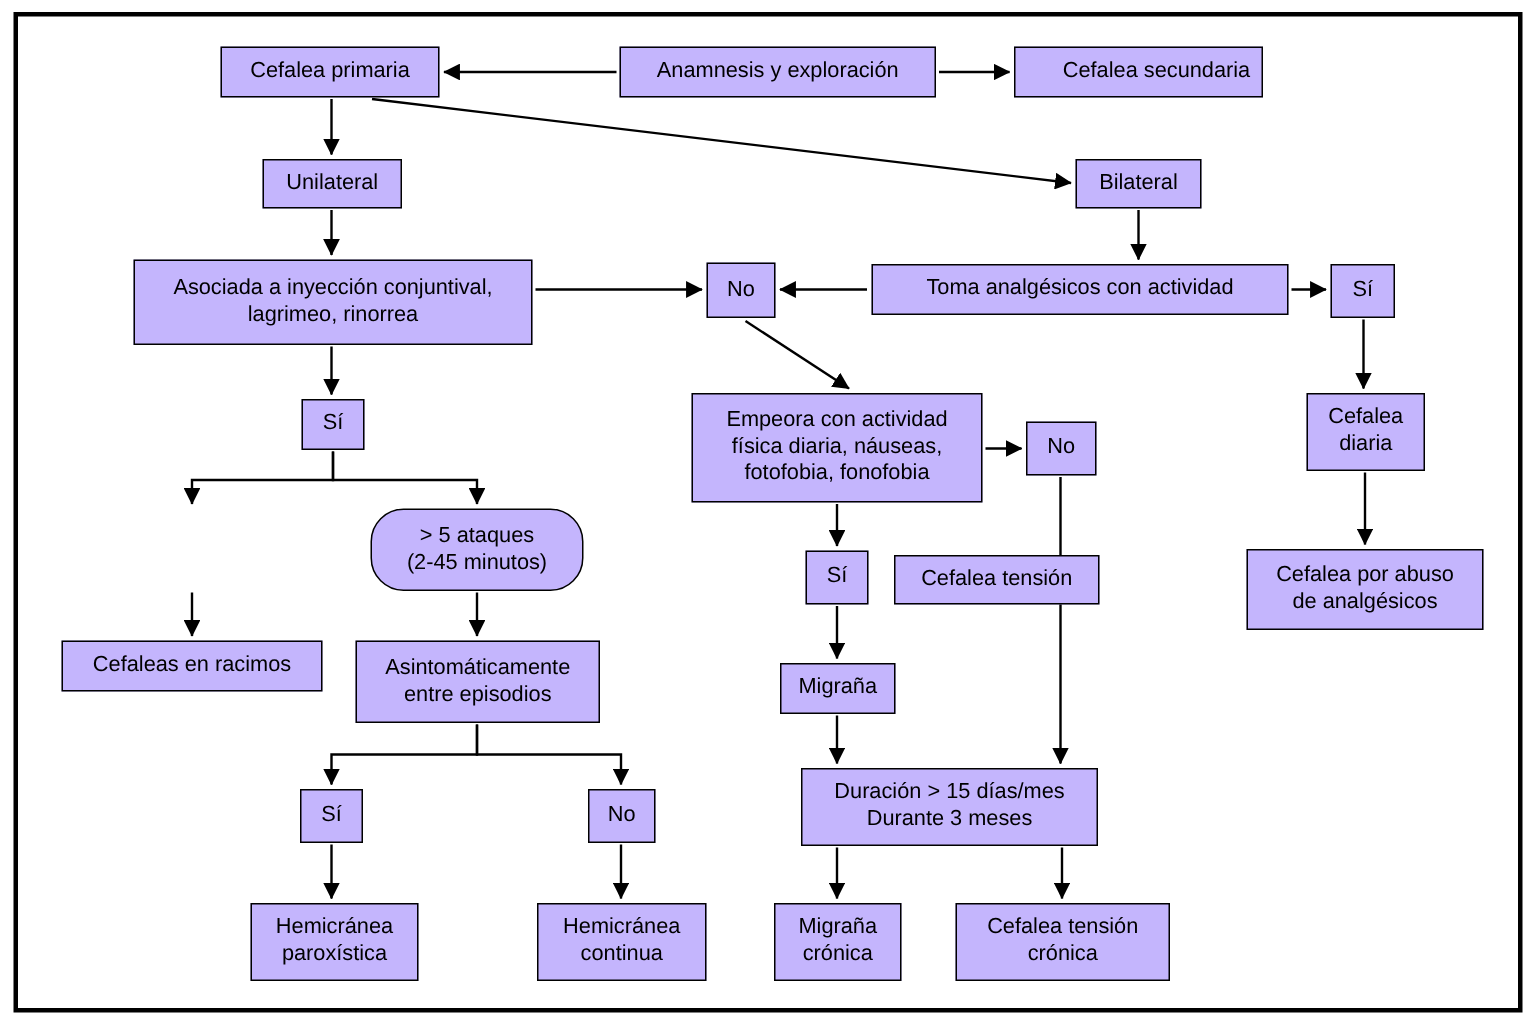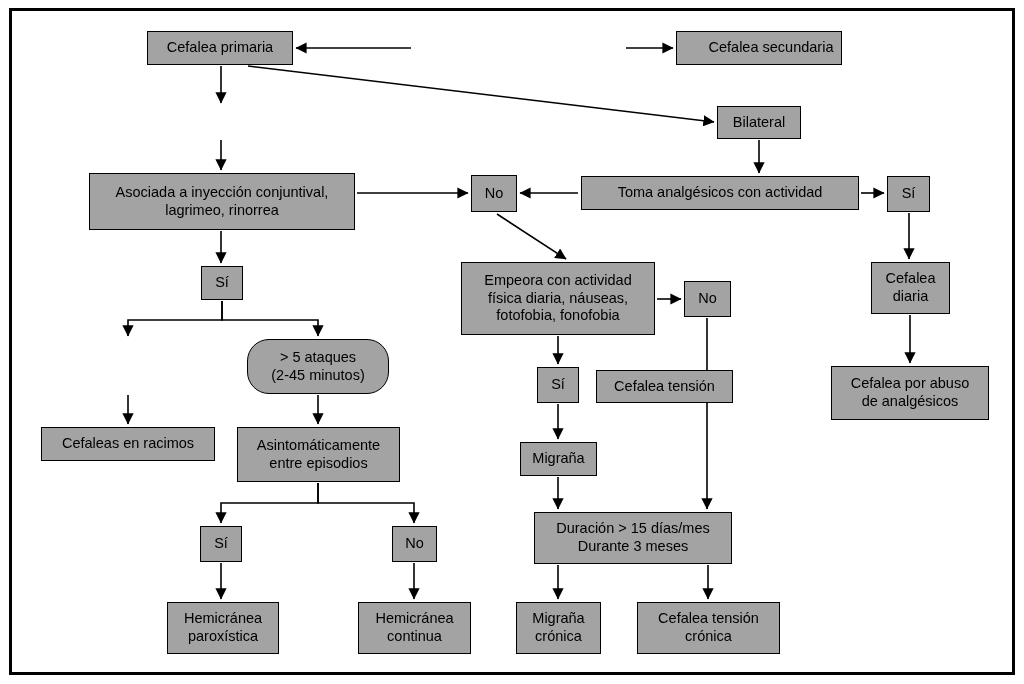--- a/index.html
+++ b/index.html
@@ -23,21 +23,21 @@
     top: 8px;
     width: 1006px;
     height: 667px;
     border: 3px solid #000000;
     box-sizing: border-box;
     background: #ffffff;
   }
   .node {
     position: absolute;
     border: 1.5px solid #000000;
-    background: #a3a3a3;
+    background: #c4b5fd;
     box-sizing: border-box;
     display: flex;
     align-items: center;
     justify-content: center;
     text-align: center;
     font-size: 14.5px;
     line-height: 1.22;
     color: #000000;
     padding: 2px 4px;
     white-space: pre-line;
@@ -124,21 +124,23 @@
 
       <path d="M 708 565 L 708 599"></path>
     </g>
     <g stroke="#000000" stroke-width="1.6" fill="none">
 
       <path d="M 664 404 L 664 404"></path>
     </g>
   </svg>
 
   <div class="node" style="left:147px;top:31px;width:146px;height:34px;">Cefalea primaria</div>
+  <div class="node" style="left:413px;top:31px;width:211px;height:34px;">Anamnesis y exploración</div>
   <div class="node" style="left:676px;top:31px;width:166px;height:34px;padding-left:28px;">Cefalea secundaria</div>
+  <div class="node" style="left:175px;top:106px;width:93px;height:33px;">Unilateral</div>
   <div class="node" style="left:717px;top:106px;width:84px;height:33px;">Bilateral</div>
   <div class="node" style="left:89px;top:173px;width:266px;height:57px;">Asociada a inyección conjuntival,
 lagrimeo, rinorrea</div>
   <div class="node small" style="left:471px;top:175px;width:46px;height:37px;">No</div>
   <div class="node" style="left:581px;top:176px;width:278px;height:34px;">Toma analgésicos con actividad</div>
   <div class="node small" style="left:887px;top:176px;width:43px;height:36px;">Sí</div>
   <div class="node small" style="left:201px;top:266px;width:42px;height:34px;">Sí</div>
   <div class="node" style="left:461px;top:262px;width:194px;height:73px;">Empeora con actividad
 física diaria, náuseas,
 fotofobia, fonofobia</div>

